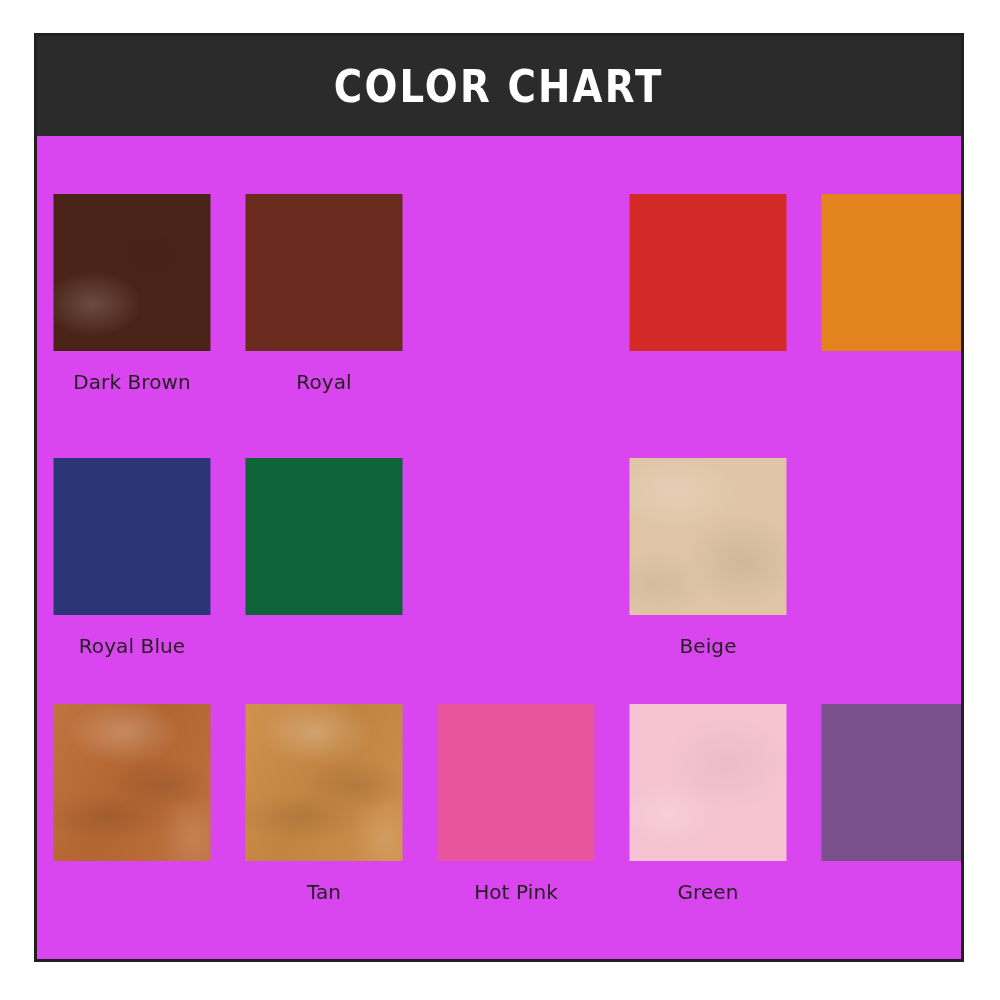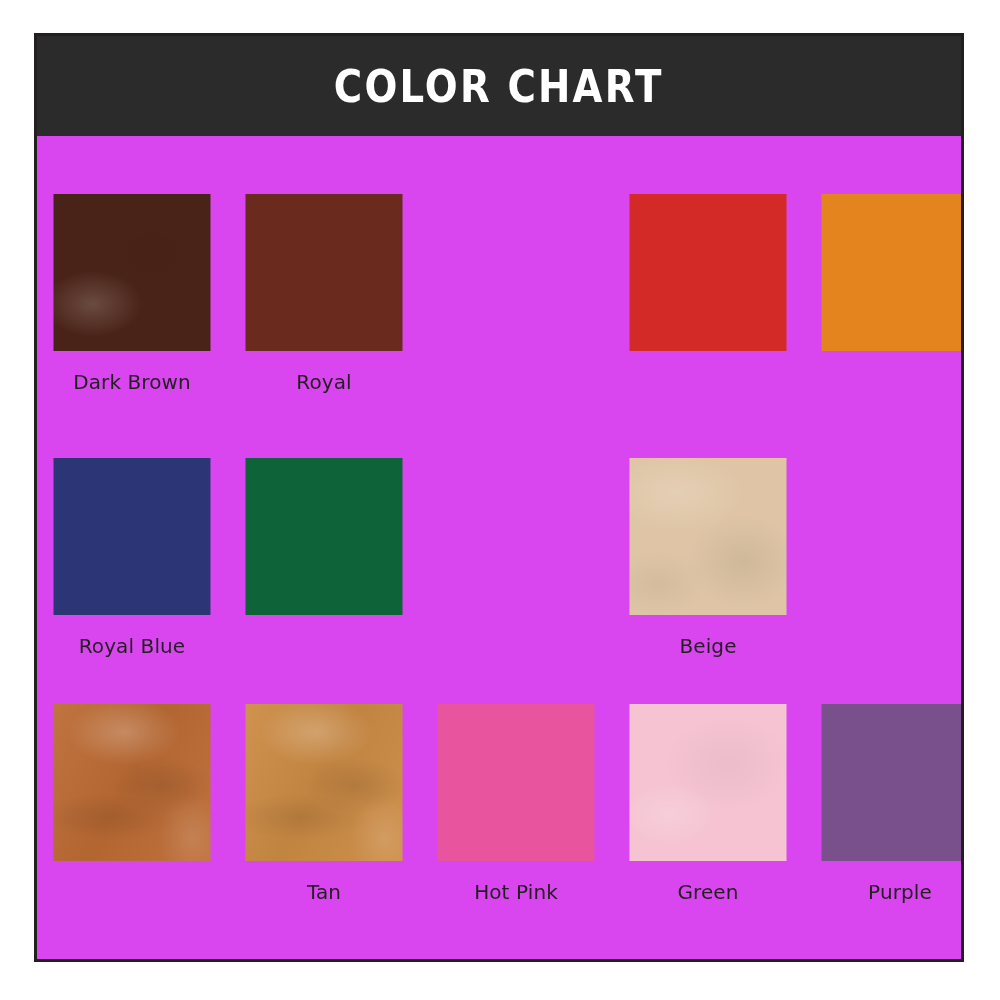--- a/index.html
+++ b/index.html
@@ -189,18 +189,17 @@
           <div class="swatch-label">Hot Pink</div>
         </div>
         <div class="swatch-cell col-3">
           <div class="swatch-chip" style="background: rgb(245, 195, 210);">
             <div class="tex tex-faint"></div>
           </div>
           <div class="swatch-label">Green</div>
         </div>
         <div class="swatch-cell col-4">
           <div class="swatch-chip" style="background: rgb(121, 80, 140);"></div>
-          <div class="swatch-label">Purple</div>
         </div>
       </div>
     </div>
 
 </div>
 
 </body></html>

